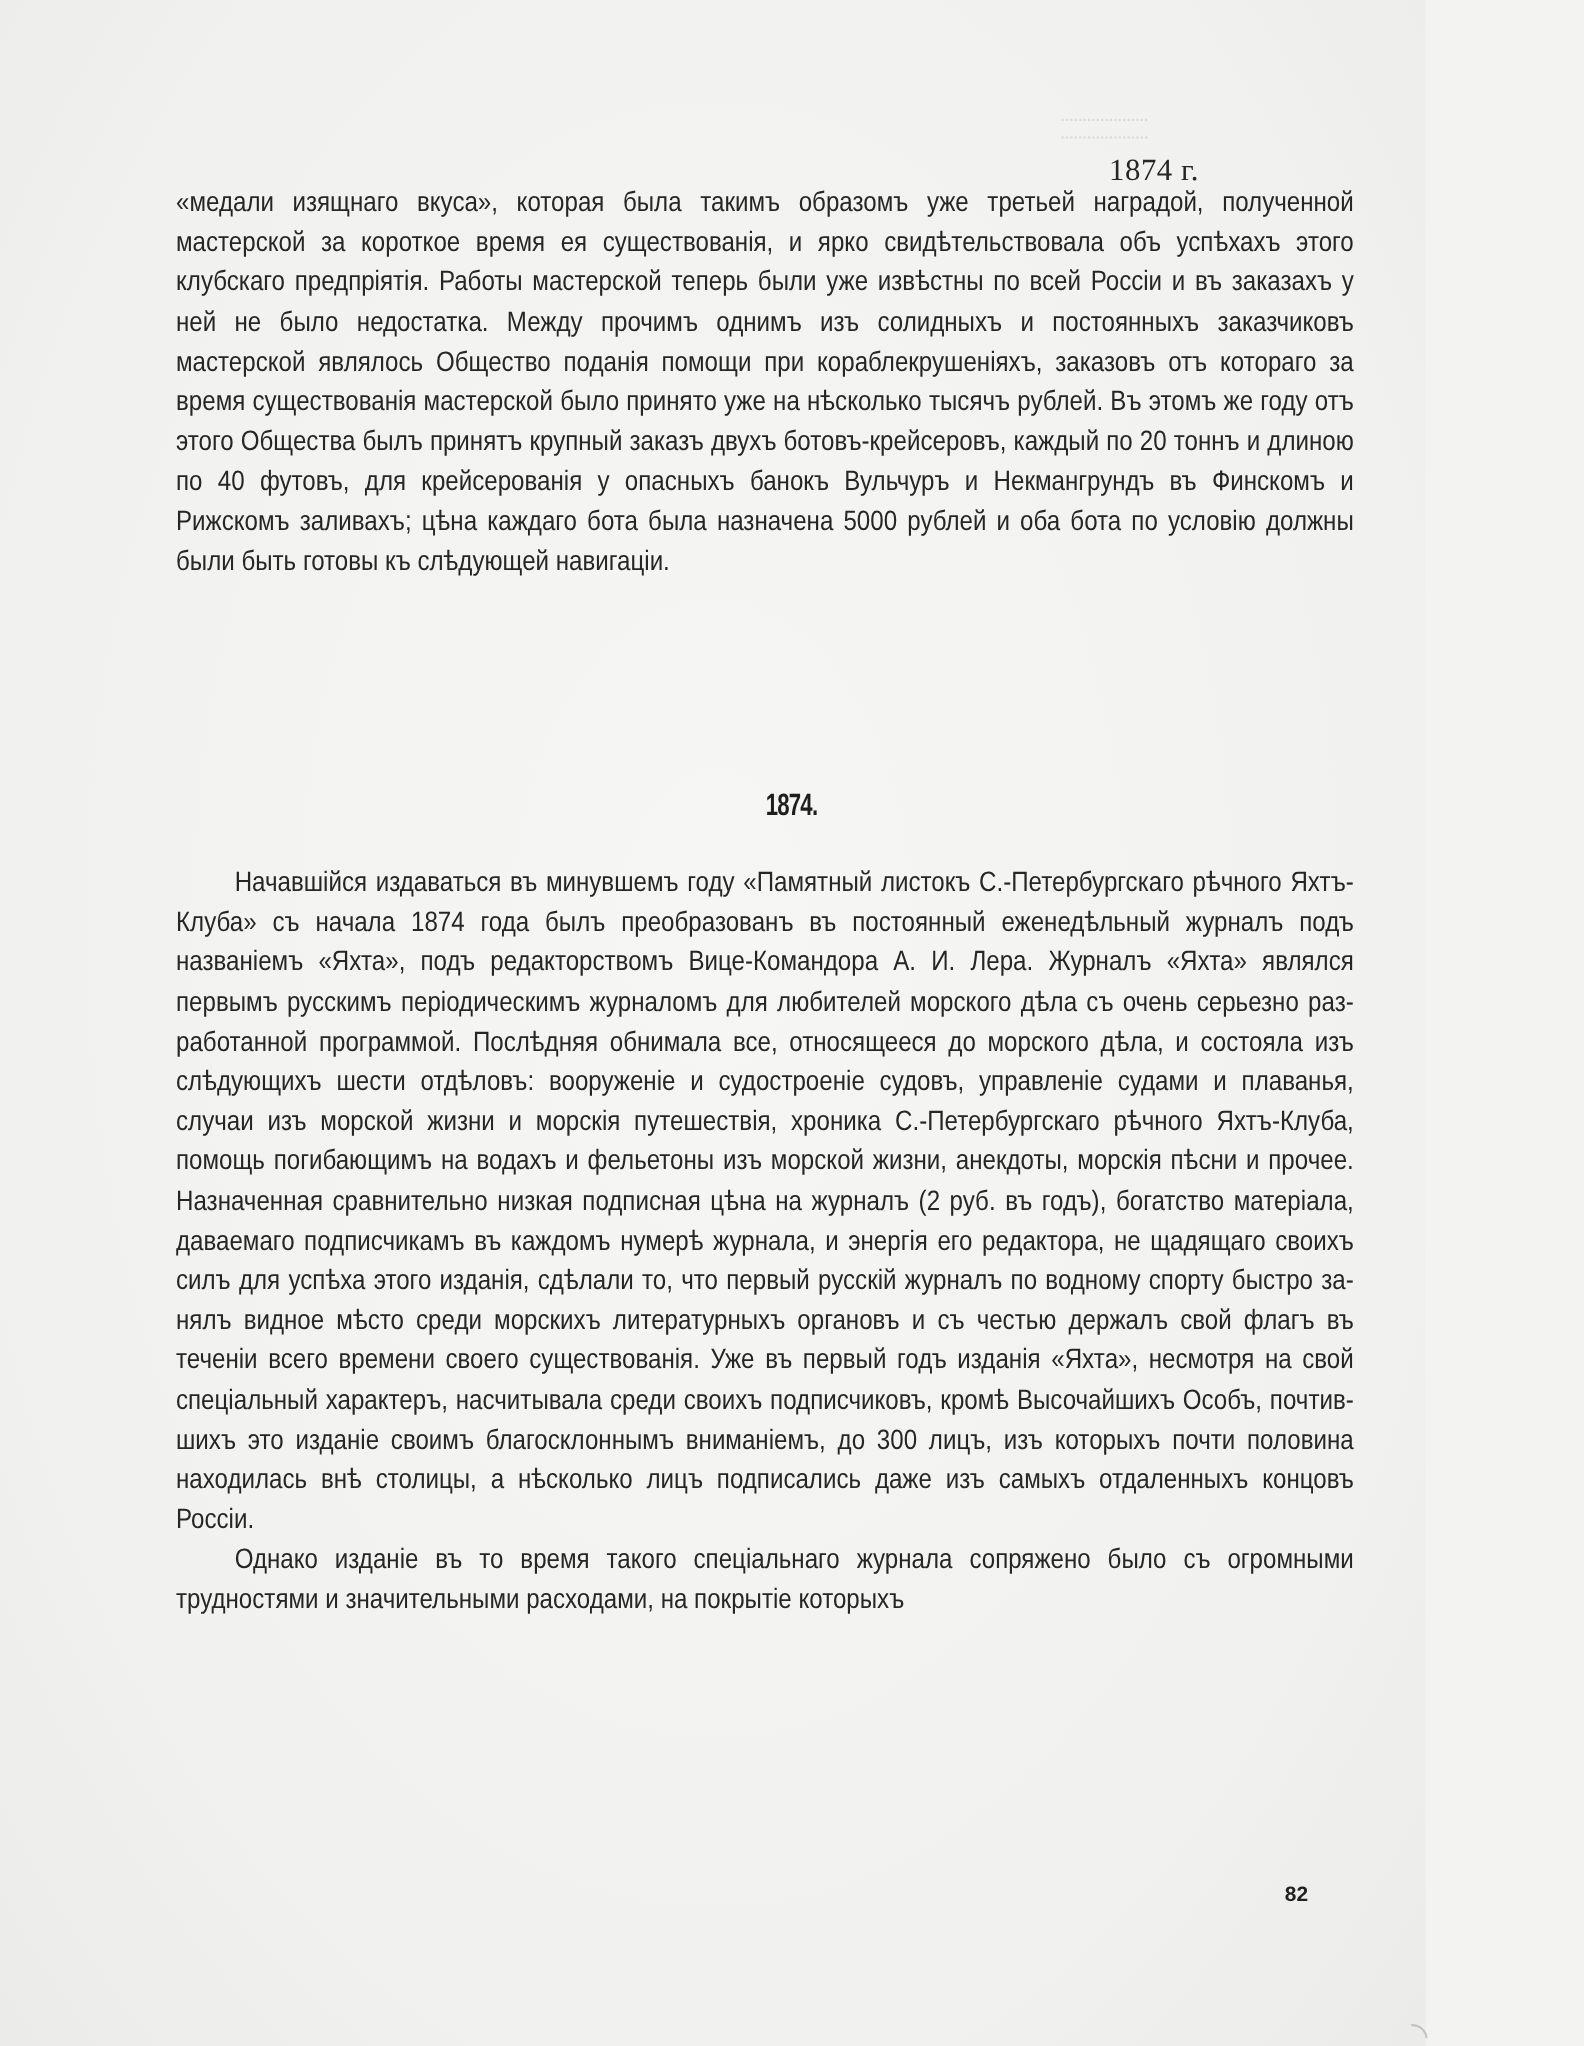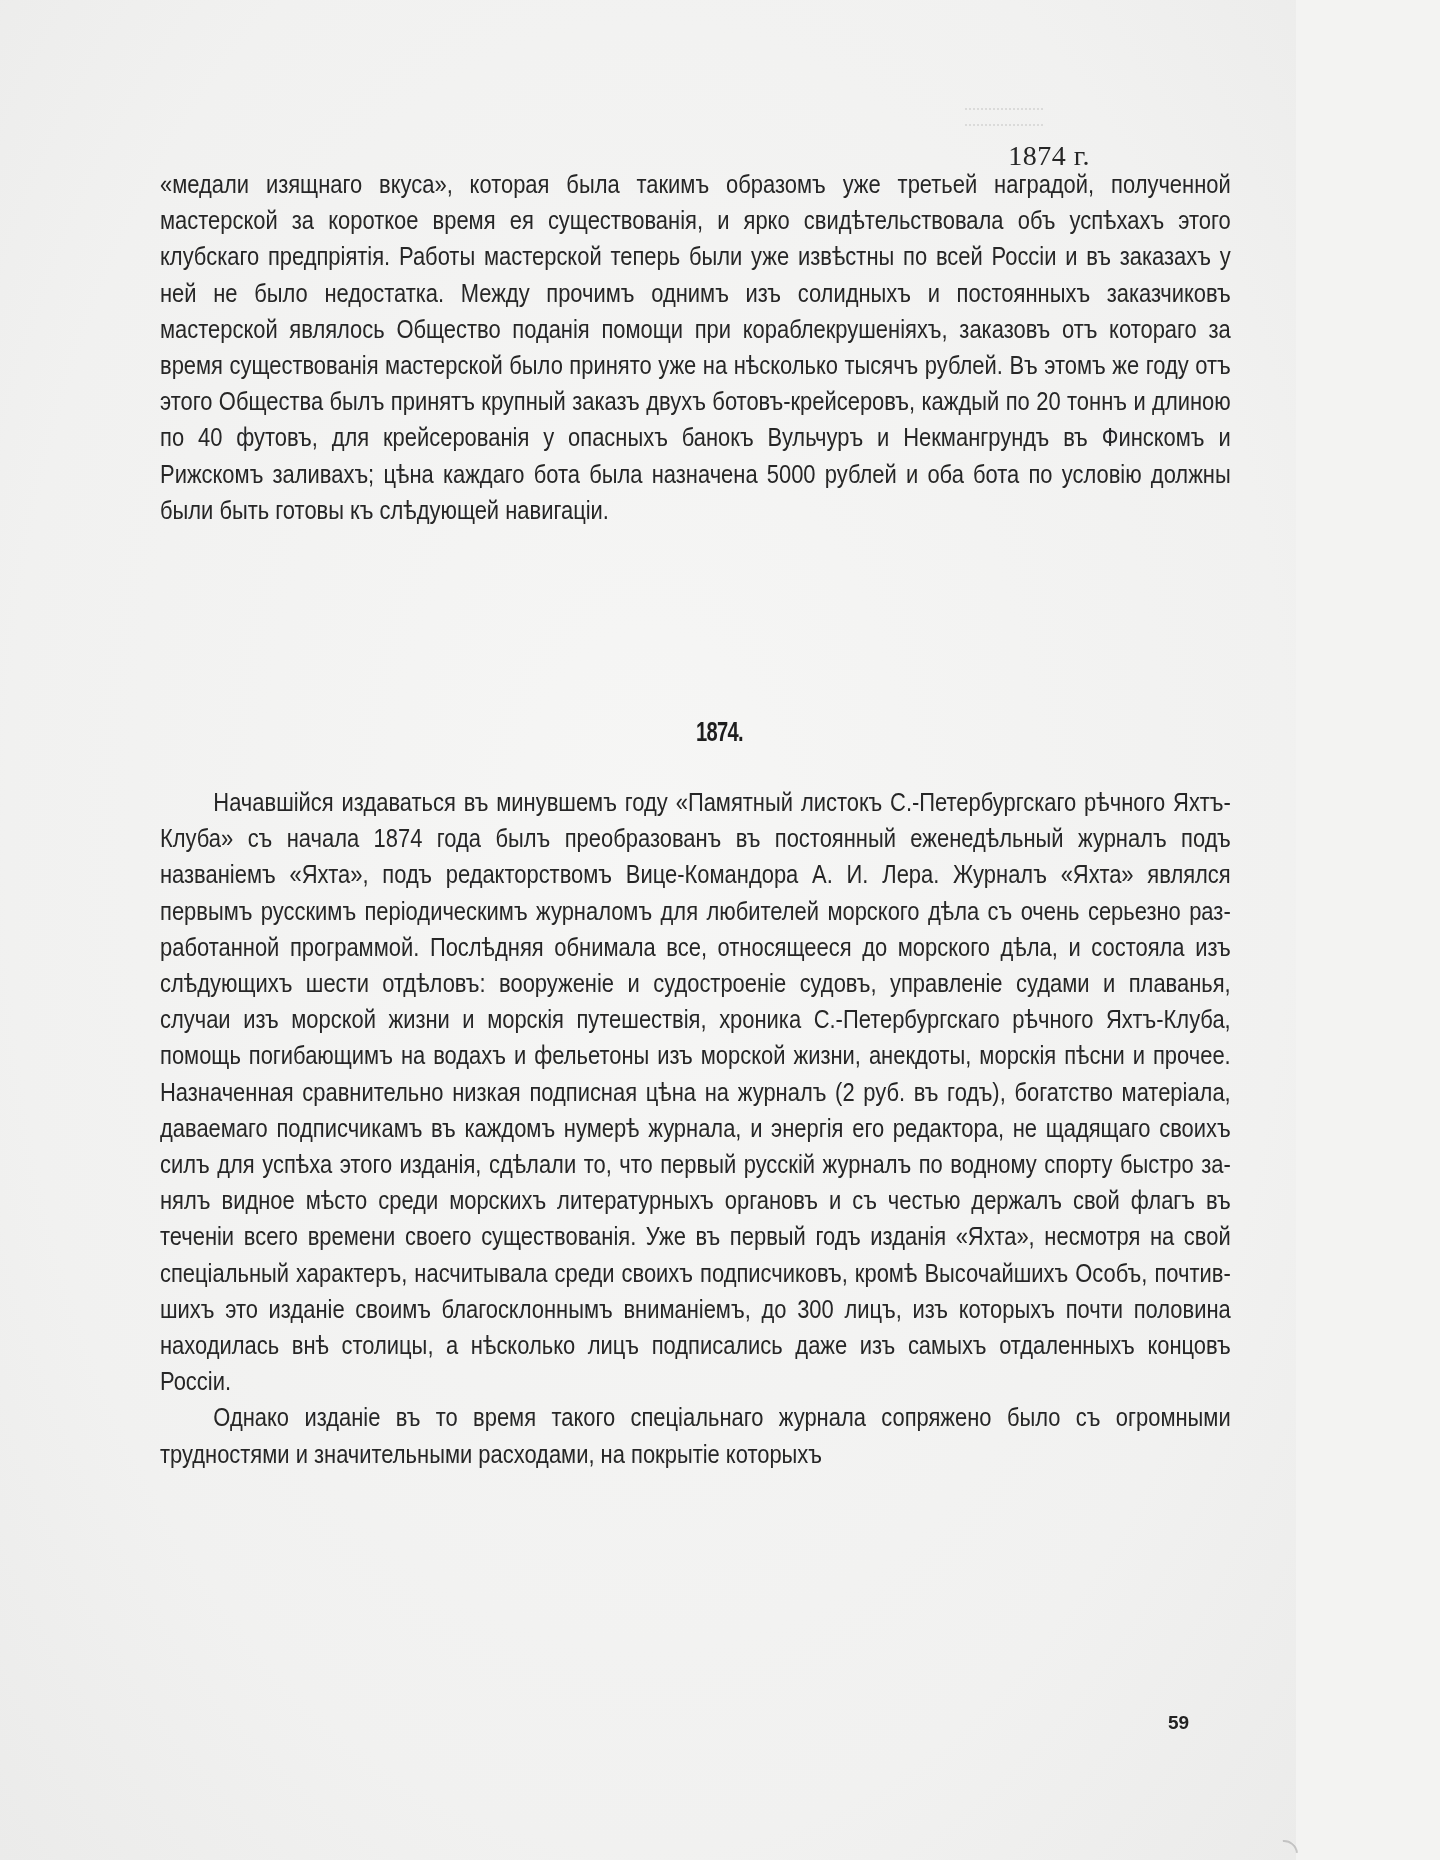--- a/index.html
+++ b/index.html
@@ -113,16 +113,16 @@
 
   <div class="section-heading">
     <span>1874.</span>
   </div>
 
   <div class="text-block block-2">
     <p class="indent">Начавшійся издаваться въ минувшемъ году «Памятный листокъ С.-Петер­бургскаго рѣчного Яхтъ-Клуба» съ начала 1874 года былъ преобразованъ въ постоянный еженедѣльный журналъ подъ названіемъ «Яхта», подъ редактор­ствомъ Вице-Командора А. И. Лера. Журналъ «Яхта» являлся первымъ русскимъ періодическимъ журналомъ для любителей морского дѣла съ очень серьезно раз­работанной программой. Послѣдняя обнимала все, относящееся до морского дѣла, и состояла изъ слѣдующихъ шести отдѣловъ: вооруженіе и судостроеніе судовъ, управленіе судами и плаванья, случаи изъ морской жизни и морскія путеше­ствія, хроника С.-Петербургскаго рѣчного Яхтъ-Клуба, помощь погибающимъ на водахъ и фельетоны изъ морской жизни, анекдоты, морскія пѣсни и прочее. Назначенная сравнительно низкая подписная цѣна на журналъ (2 руб. въ годъ), богатство матеріала, даваемаго подписчикамъ въ каждомъ нумерѣ журнала, и энергія его редактора, не щадящаго своихъ силъ для успѣха этого изданія, сдѣлали то, что первый русскій журналъ по водному спорту быстро за­нялъ видное мѣсто среди морскихъ литературныхъ органовъ и съ честью держалъ свой флагъ въ теченіи всего времени своего существованія. Уже въ первый годъ изданія «Яхта», несмотря на свой спеціальный характеръ, насчитывала среди своихъ подписчиковъ, кромѣ Высочайшихъ Особъ, почтив­шихъ это изданіе своимъ благосклоннымъ вниманіемъ, до 300 лицъ, изъ которыхъ почти половина находилась внѣ столицы, а нѣсколько лицъ под­писались даже изъ самыхъ отдаленныхъ концовъ Россіи.</p>
     <p class="indent">Однако изданіе въ то время такого спеціальнаго журнала сопряжено было съ огромными трудностями и значительными расходами, на покрытіе которыхъ</p>
   </div>
 
-  <div class="page-number">59</div>
+  <div class="page-number">82</div>
 
   <div class="fold-mark"></div>
 </div>
 
 </body></html>

